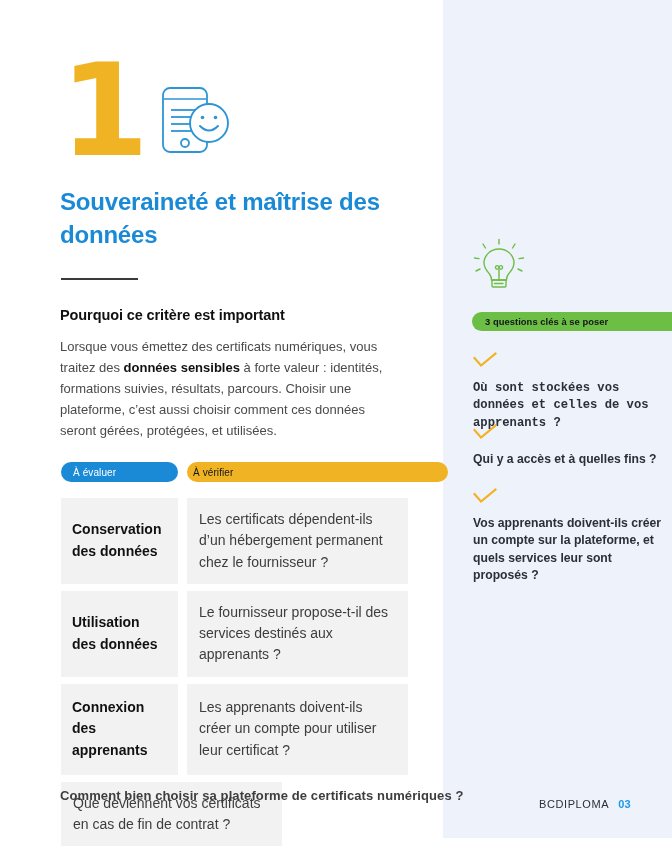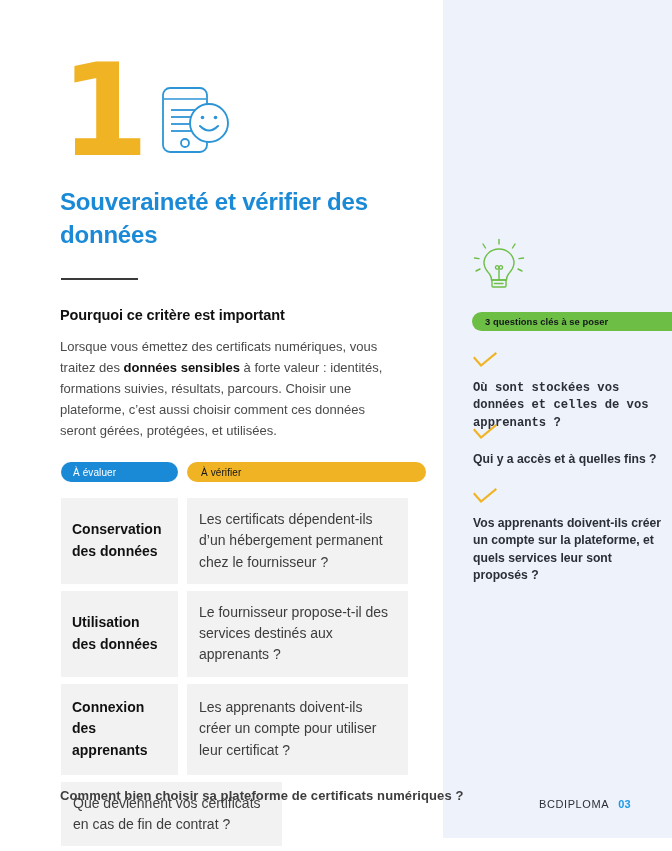--- a/index.html
+++ b/index.html
@@ -122,24 +122,24 @@
     top: 462px;
     width: 117px;
     background: #1b8ad6;
     color: #ffffff;
     padding-left: 12px;
     box-sizing: border-box;
   }
   .pill-verif {
     left: 187px;
     top: 462px;
-    width: 239px;
+    width: 261px;
     background: #f0b323;
     color: #14161a;
-    padding-left: 14px;
+    padding-left: 6px;
     box-sizing: border-box;
   }
 
   
   .table {
     position: absolute;
     left: 61px;
     top: 498px;
     width: 347px;
   }
@@ -261,21 +261,21 @@
         <line x1="10" y1="45" x2="30" y2="45" stroke="#2d95d6" stroke-width="1.8"></line>
         <circle cx="24" cy="57" r="4" stroke="#2d95d6" stroke-width="1.8" fill="#ffffff"></circle>
         <circle cx="48" cy="37" r="19" stroke="#2d95d6" stroke-width="1.9" fill="#ffffff"></circle>
         <circle cx="41.5" cy="31.5" r="1.8" fill="#2d95d6"></circle>
         <circle cx="54.5" cy="31.5" r="1.8" fill="#2d95d6"></circle>
         <path d="M39 40 Q48 49 57 40" stroke="#2d95d6" stroke-width="2" fill="none" stroke-linecap="round"></path>
       </svg>
     </div>
   </div>
 
-  <div class="page-title">Souveraineté et vérifier des données</div>
+  <div class="page-title">Souveraineté et maîtrise des données</div>
 
   <div class="rule"></div>
 
   <div class="section-heading">Pourquoi ce critère est important</div>
 
   <div class="body-copy"><span>Lorsque vous émettez des certificats numériques, vous traitez des </span><b>données sensibles</b><span> à forte valeur : identités, formations suivies, résultats, parcours. Choisir une plateforme, c’est aussi choisir comment ces données seront gérées, protégées, et utilisées.</span></div>
 
   <div class="pill pill-eval">
     <span>À évaluer</span>
   </div>

